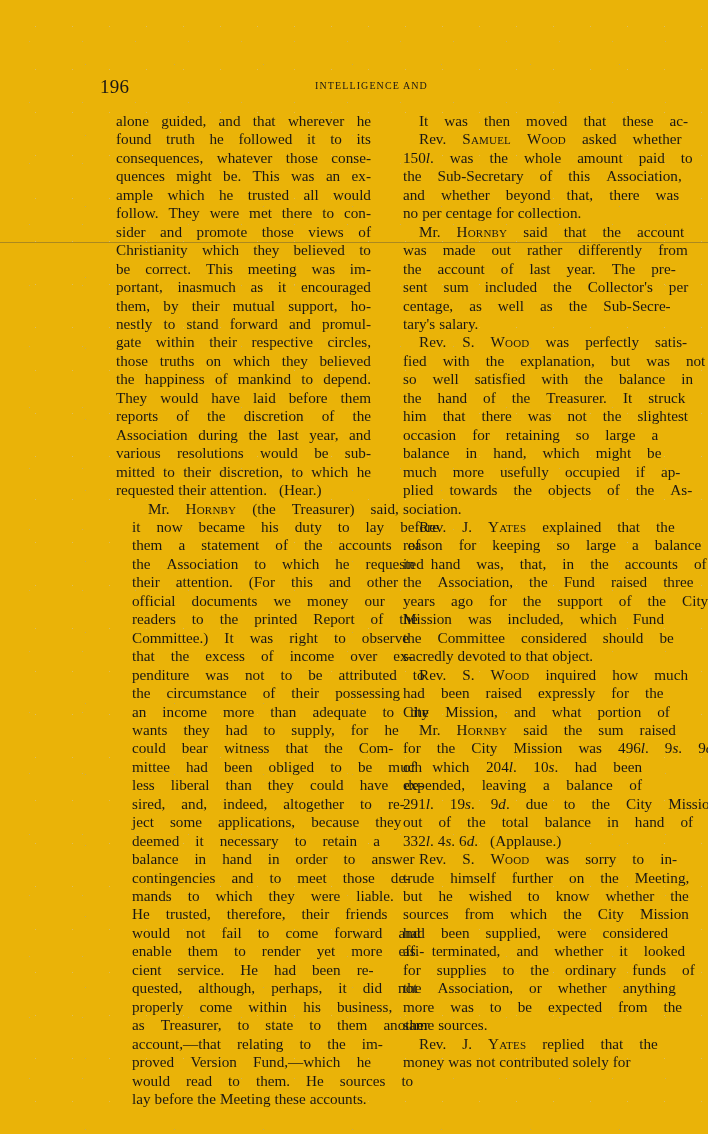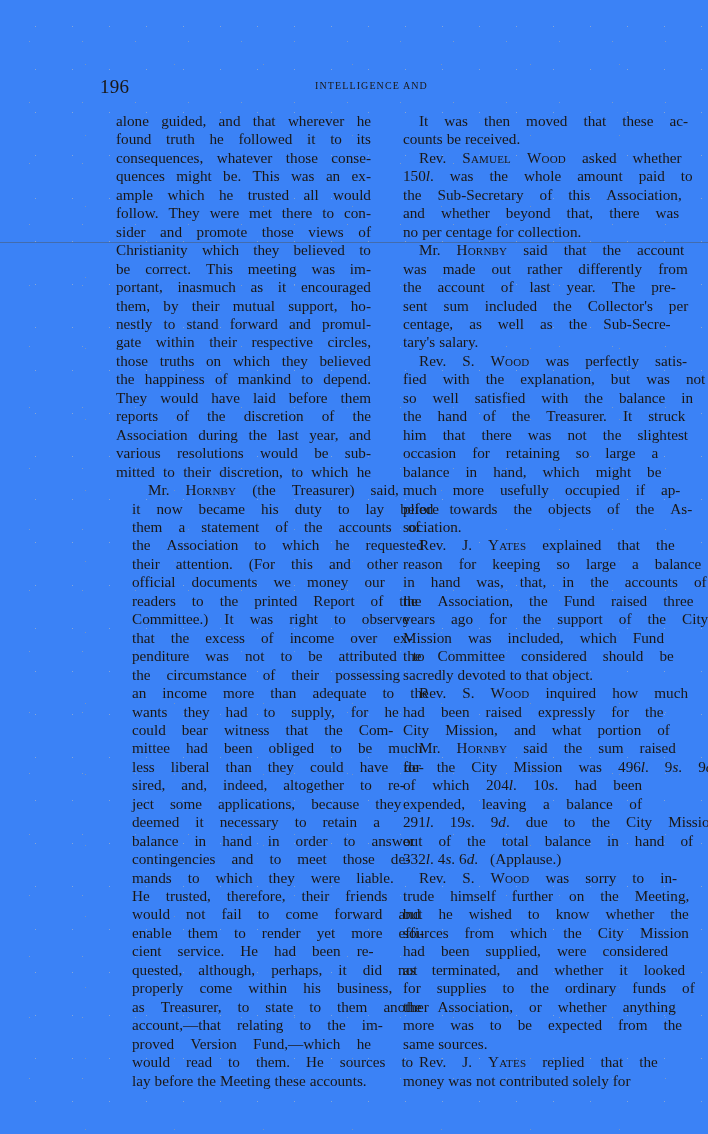--- a/index.html
+++ b/index.html
@@ -13,21 +13,21 @@
     position: relative;
     overflow: hidden;
     font-family: "Liberation Serif", "DejaVu Serif", serif;
     color: #1a1714;
   }
 
   
   #page {
     position: absolute;
     inset: 0;
-    background: #3b82f6;
+    background: #eab308;
   }
 
   
   #speckle {
     position: absolute;
     inset: 0;
     pointer-events: none;
     opacity: .5;
     background-image:
       radial-gradient(#b9b2a6 .6px, transparent .7px),
@@ -155,20 +155,21 @@
           <span class="ln j"><span>them,</span><span>by</span><span>their</span><span>mutual</span><span>support,</span><span>ho-</span></span>
           <span class="ln j"><span>nestly</span><span>to</span><span>stand</span><span>forward</span><span>and</span><span>promul-</span></span>
           <span class="ln j"><span>gate</span><span>within</span><span>their</span><span>respective</span><span>circles,</span></span>
           <span class="ln j"><span>those</span><span>truths</span><span>on</span><span>which</span><span>they</span><span>believed</span></span>
           <span class="ln j"><span>the</span><span>happiness</span><span>of</span><span>mankind</span><span>to</span><span>depend.</span></span>
           <span class="ln j"><span>They</span><span>would</span><span>have</span><span>laid</span><span>before</span><span>them</span></span>
           <span class="ln j"><span>reports</span><span>of</span><span>the</span><span>discretion</span><span>of</span><span>the</span></span>
           <span class="ln j"><span>Association</span><span>during</span><span>the</span><span>last</span><span>year,</span><span>and</span></span>
           <span class="ln j"><span>various</span><span>resolutions</span><span>would</span><span>be</span><span>sub-</span></span>
           <span class="ln j"><span>mitted</span><span>to</span><span>their</span><span>discretion,</span><span>to</span><span>which</span><span>he</span></span>
+          <span class="ln">requested their attention.   (Hear.)</span>
         </p>
         <p class="para indent">
           <span class="ln j ind"><span>Mr.</span><span><span class="sc">Hornby</span></span><span>(the</span><span>Treasurer)</span><span>said,</span></span>
           <span class="ln j"><span>it</span><span>now</span><span>became</span><span>his</span><span>duty</span><span>to</span><span>lay</span><span>before</span></span>
           <span class="ln j"><span>them</span><span>a</span><span>statement</span><span>of</span><span>the</span><span>accounts</span><span>of</span></span>
           <span class="ln j"><span>the</span><span>Association</span><span>to</span><span>which</span><span>he</span><span>requested</span></span>
           <span class="ln j"><span>their</span><span>attention.</span><span>(For</span><span>this</span><span>and</span><span>other</span></span>
           <span class="ln j"><span>official</span><span>documents</span><span>we</span><span>money</span><span>our</span></span>
           <span class="ln j"><span>readers</span><span>to</span><span>the</span><span>printed</span><span>Report</span><span>of</span><span>the</span></span>
           <span class="ln j"><span>Committee.)</span><span>It</span><span>was</span><span>right</span><span>to</span><span>observe</span></span>
@@ -195,21 +196,20 @@
           <span class="ln j"><span>as</span><span>Treasurer,</span><span>to</span><span>state</span><span>to</span><span>them</span><span>another</span></span>
           <span class="ln j"><span>account,—that</span><span>relating</span><span>to</span><span>the</span><span>im-</span></span>
           <span class="ln j"><span>proved</span><span>Version</span><span>Fund,—which</span><span>he</span></span>
           <span class="ln j"><span>would</span><span>read</span><span>to</span><span>them.</span><span>He</span><span>sources</span><span>to</span></span>
           <span class="ln">lay before the Meeting these accounts.</span>
         </p>
       </div>
     <div class="column" id="col-right">
         <p class="para indent">
           <span class="ln j ind"><span>It</span><span>was</span><span>then</span><span>moved</span><span>that</span><span>these</span><span>ac-</span></span>
-          <span class="ln">counts be received.</span>
         </p>
         <p class="para indent">
           <span class="ln j ind"><span>Rev.</span><span><span class="sc">Samuel</span></span><span><span class="sc">Wood</span></span><span>asked</span><span>whether</span></span>
           <span class="ln j"><span>150<span class="it">l</span>.</span><span>was</span><span>the</span><span>whole</span><span>amount</span><span>paid</span><span>to</span></span>
           <span class="ln j"><span>the</span><span>Sub-Secretary</span><span>of</span><span>this</span><span>Association,</span></span>
           <span class="ln j"><span>and</span><span>whether</span><span>beyond</span><span>that,</span><span>there</span><span>was</span></span>
           <span class="ln">no per centage for collection.</span>
         </p>
         <p class="para indent">
           <span class="ln j ind"><span>Mr.</span><span><span class="sc">Hornby</span></span><span>said</span><span>that</span><span>the</span><span>account</span></span>

